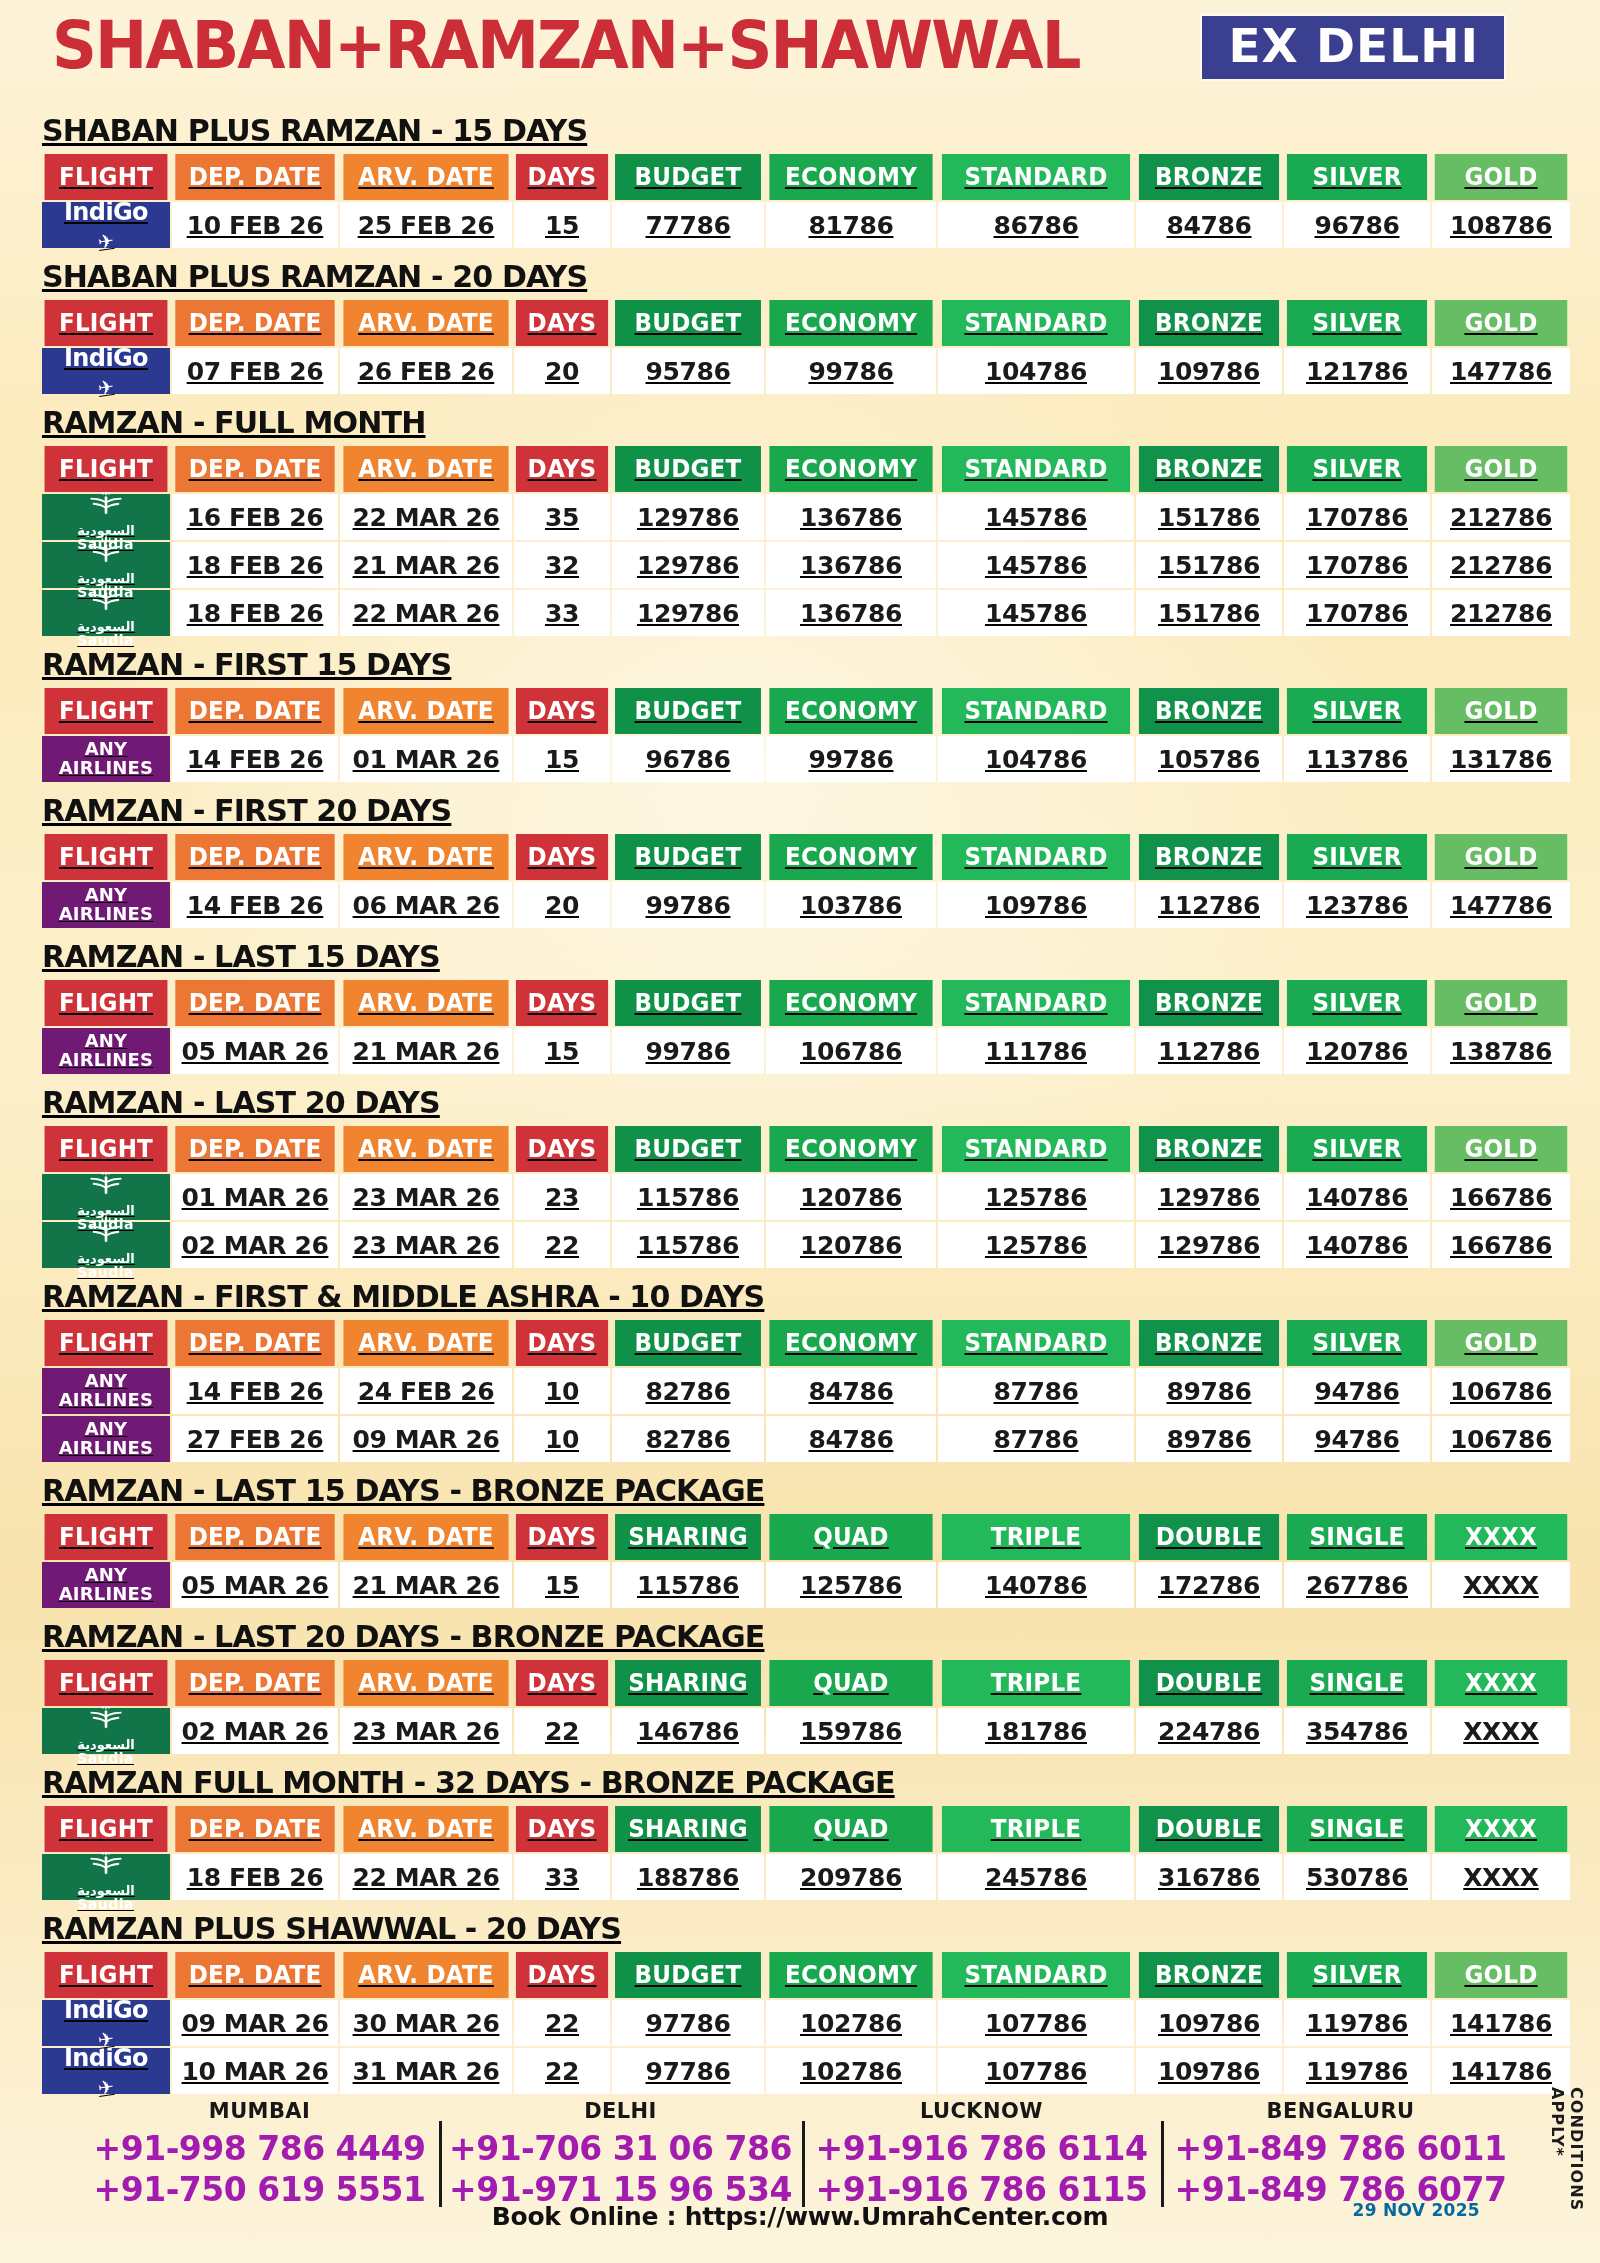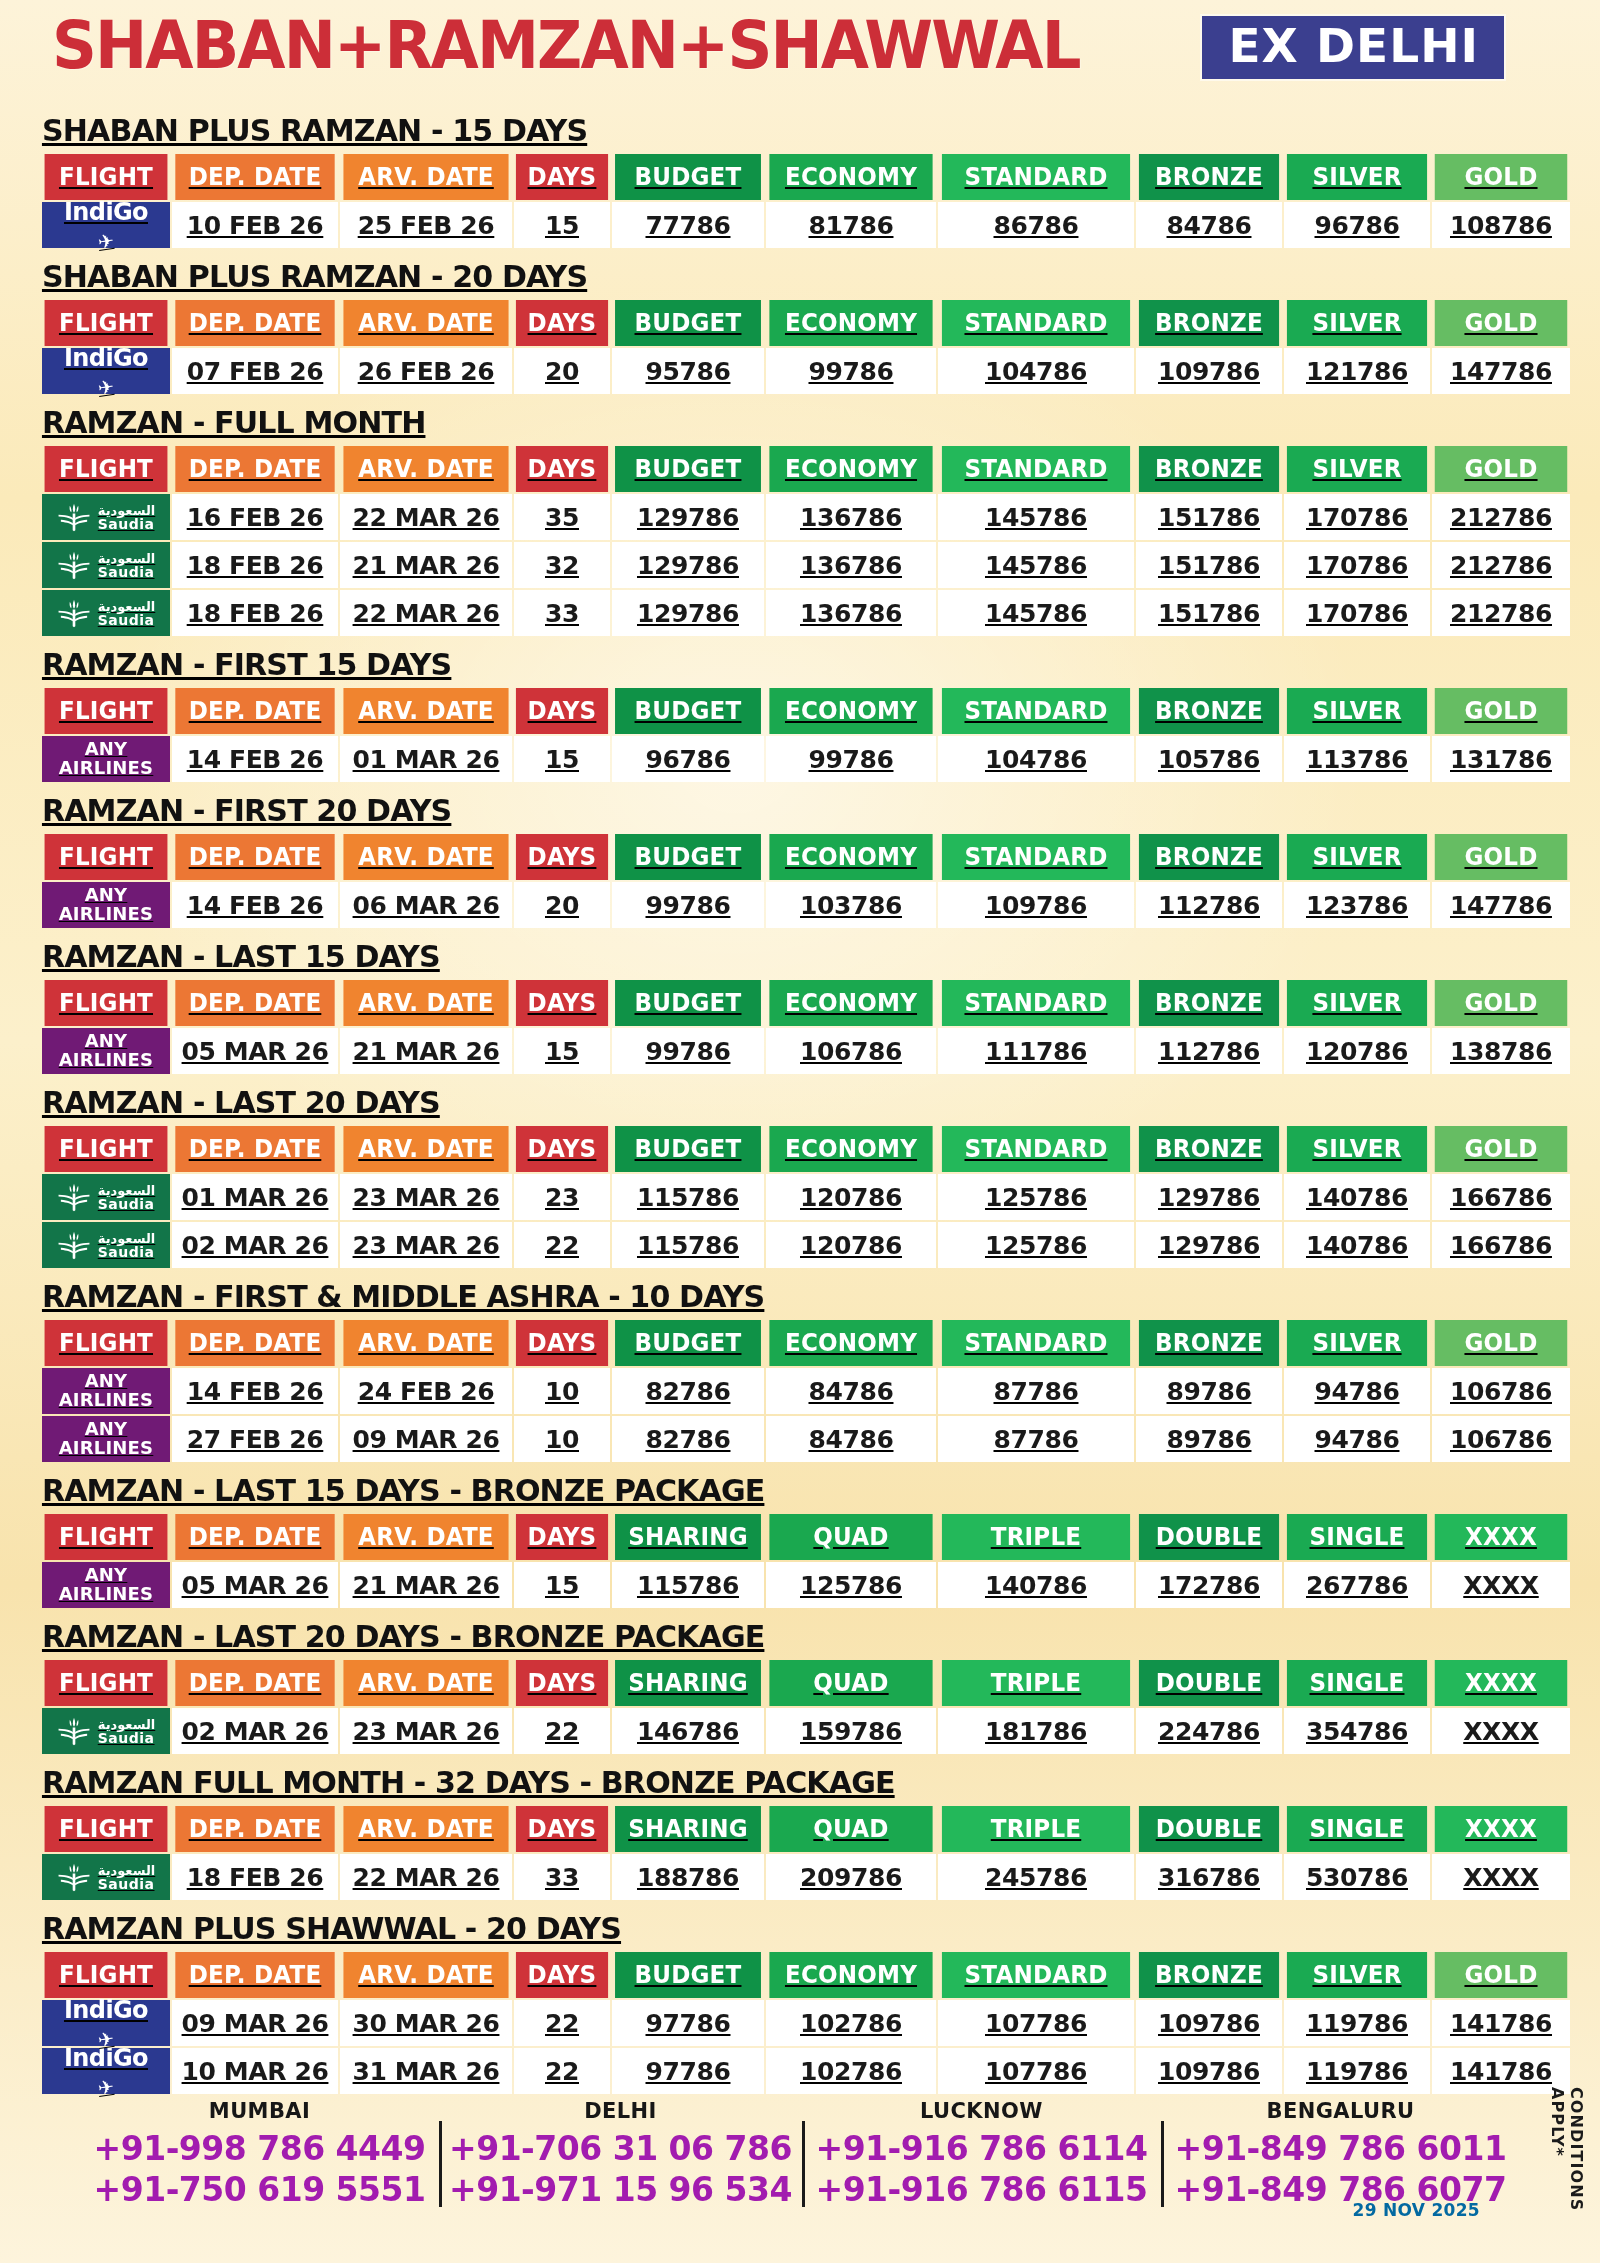--- a/index.html
+++ b/index.html
@@ -155,21 +155,21 @@
   .logo-indigo .ig-word{
     font-family:"DejaVu Sans", sans-serif;
     font-weight:bold;font-size:24px;letter-spacing:-0.6px;
   }
   .logo-indigo .ig-plane{
     font-size:19px;line-height:1;transform:translateY(-2px) rotate(-8deg);
   }
   .logo-saudia{
     background:#127549;
     color:#ffffff;
-    flex-direction:row;gap:7px;
+    flex-direction:column;gap:7px;
   }
   .logo-saudia .sv-mark{width:34px;height:30px;flex:0 0 34px;}
   .logo-saudia .sv-txt{display:flex;flex-direction:column;align-items:flex-start;line-height:1;}
   .logo-saudia .sv-ar{font-size:13px;font-family:"DejaVu Sans", sans-serif;}
   .logo-saudia .sv-en{font-size:14px;font-weight:bold;letter-spacing:0.5px;font-family:"DejaVu Sans", sans-serif;}
   .logo-any{
     background:#701a75;
     color:#ffffff;
     flex-direction:column;line-height:1.05;
   }
@@ -1040,18 +1040,19 @@
             <div class="city">LUCKNOW</div>
             <div class="phone">+91-916 786 6114</div>
             <div class="phone">+91-916 786 6115</div>
           </div>
           <div class="contact-col">
             <div class="city">BENGALURU</div>
             <div class="phone">+91-849 786 6011</div>
             <div class="phone">+91-849 786 6077</div>
           </div>
         </div>
+      <div class="book-line">Book Online : https://www.UmrahCenter.com</div>
       <div class="stamp-date">29 NOV 2025</div>
       <div class="conditions">CONDITIONS APPLY*</div>
     </div>
   </div>
 
 </div>
 
 </body></html>

